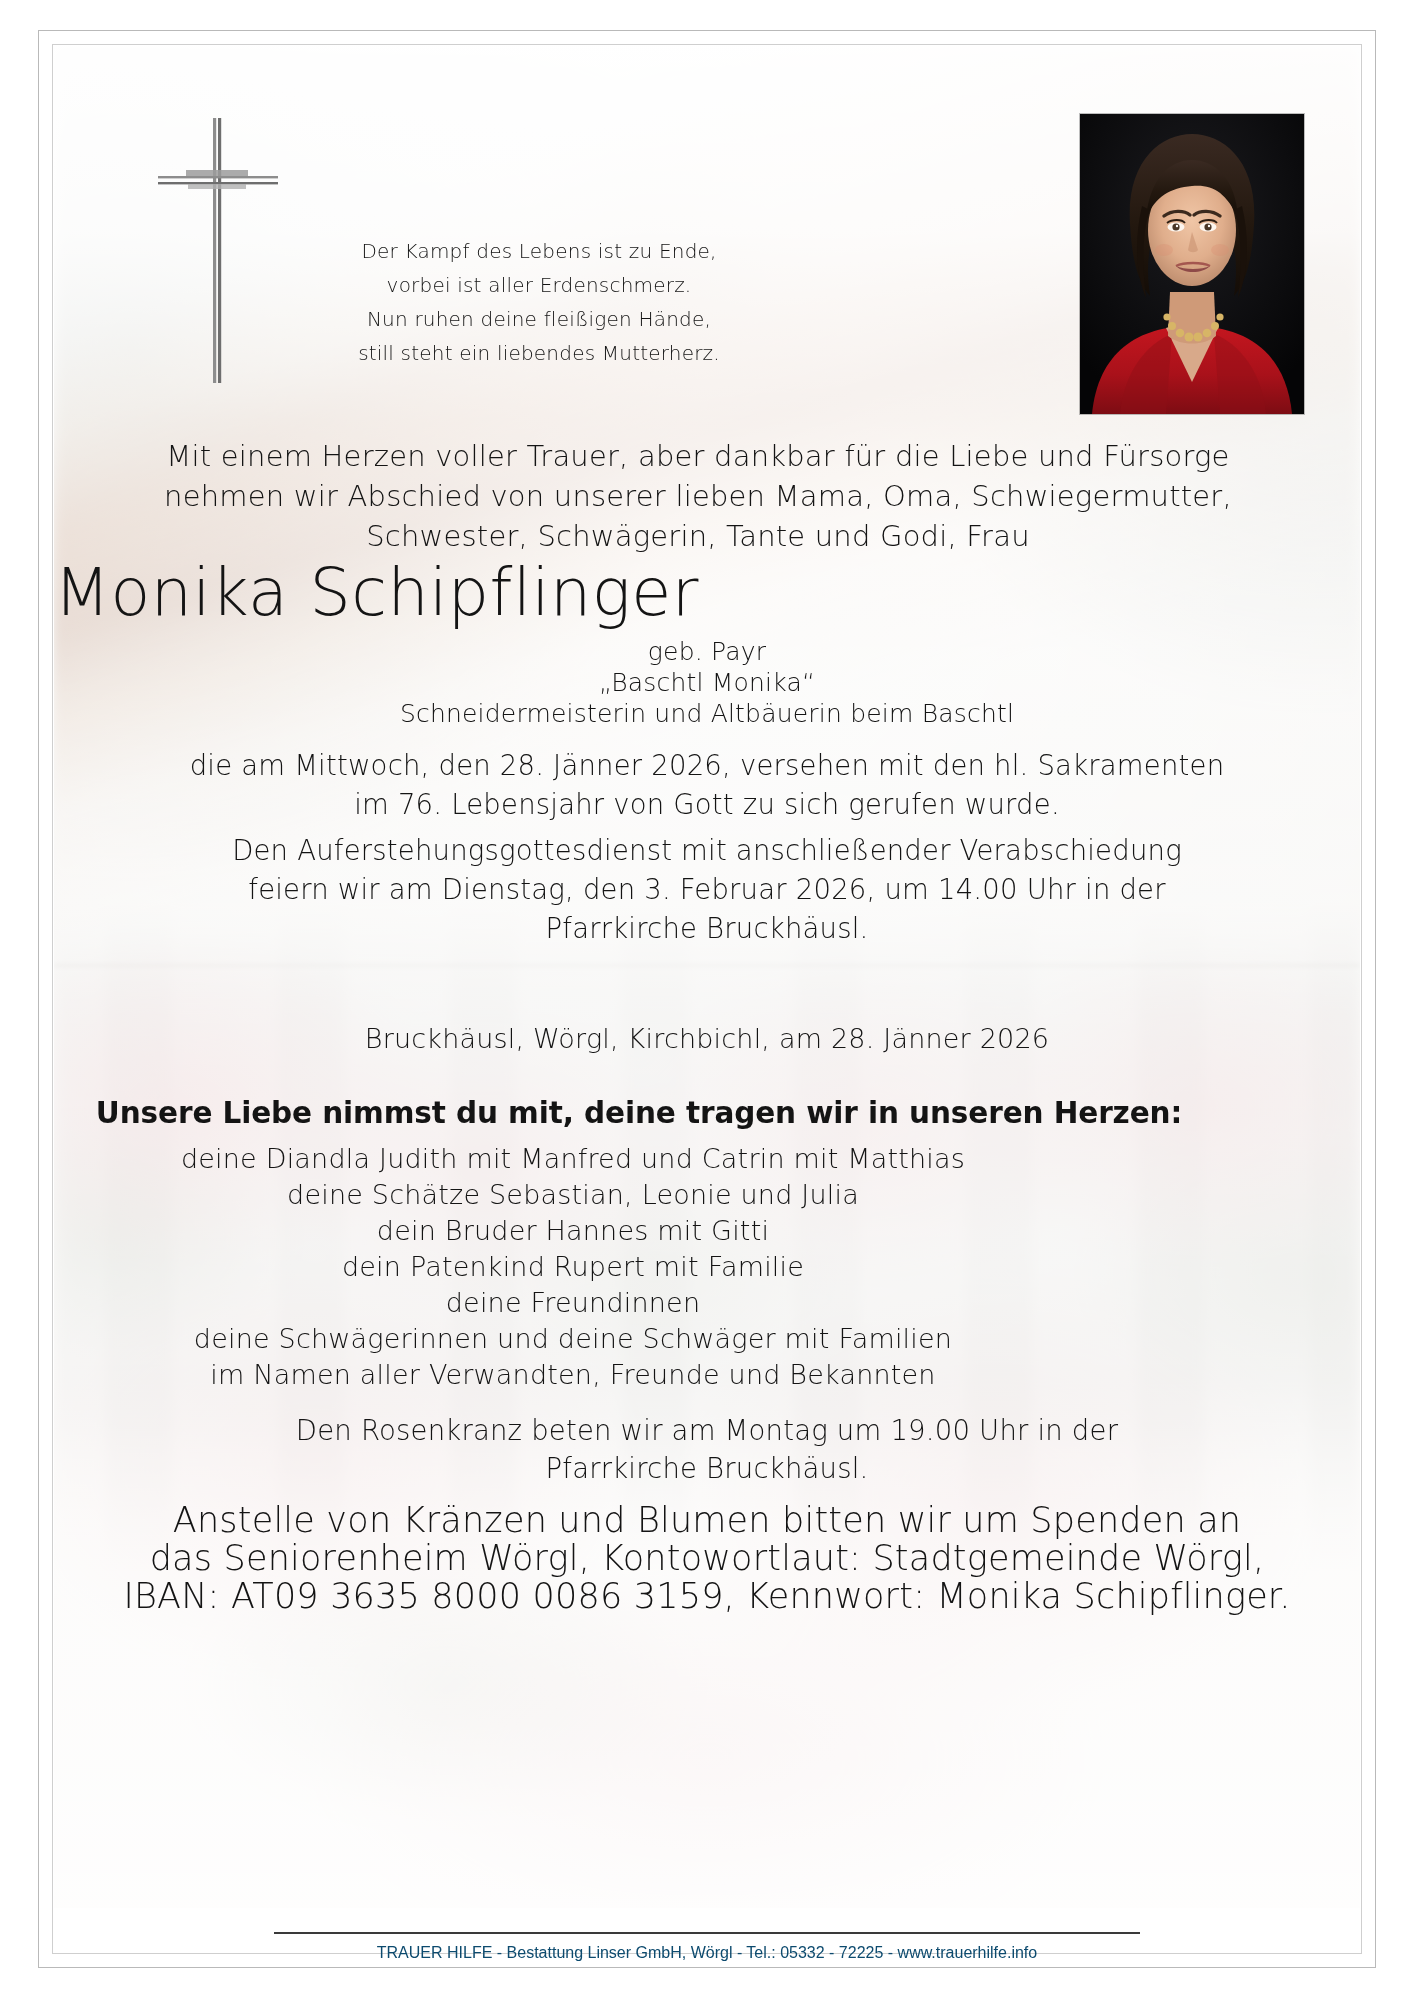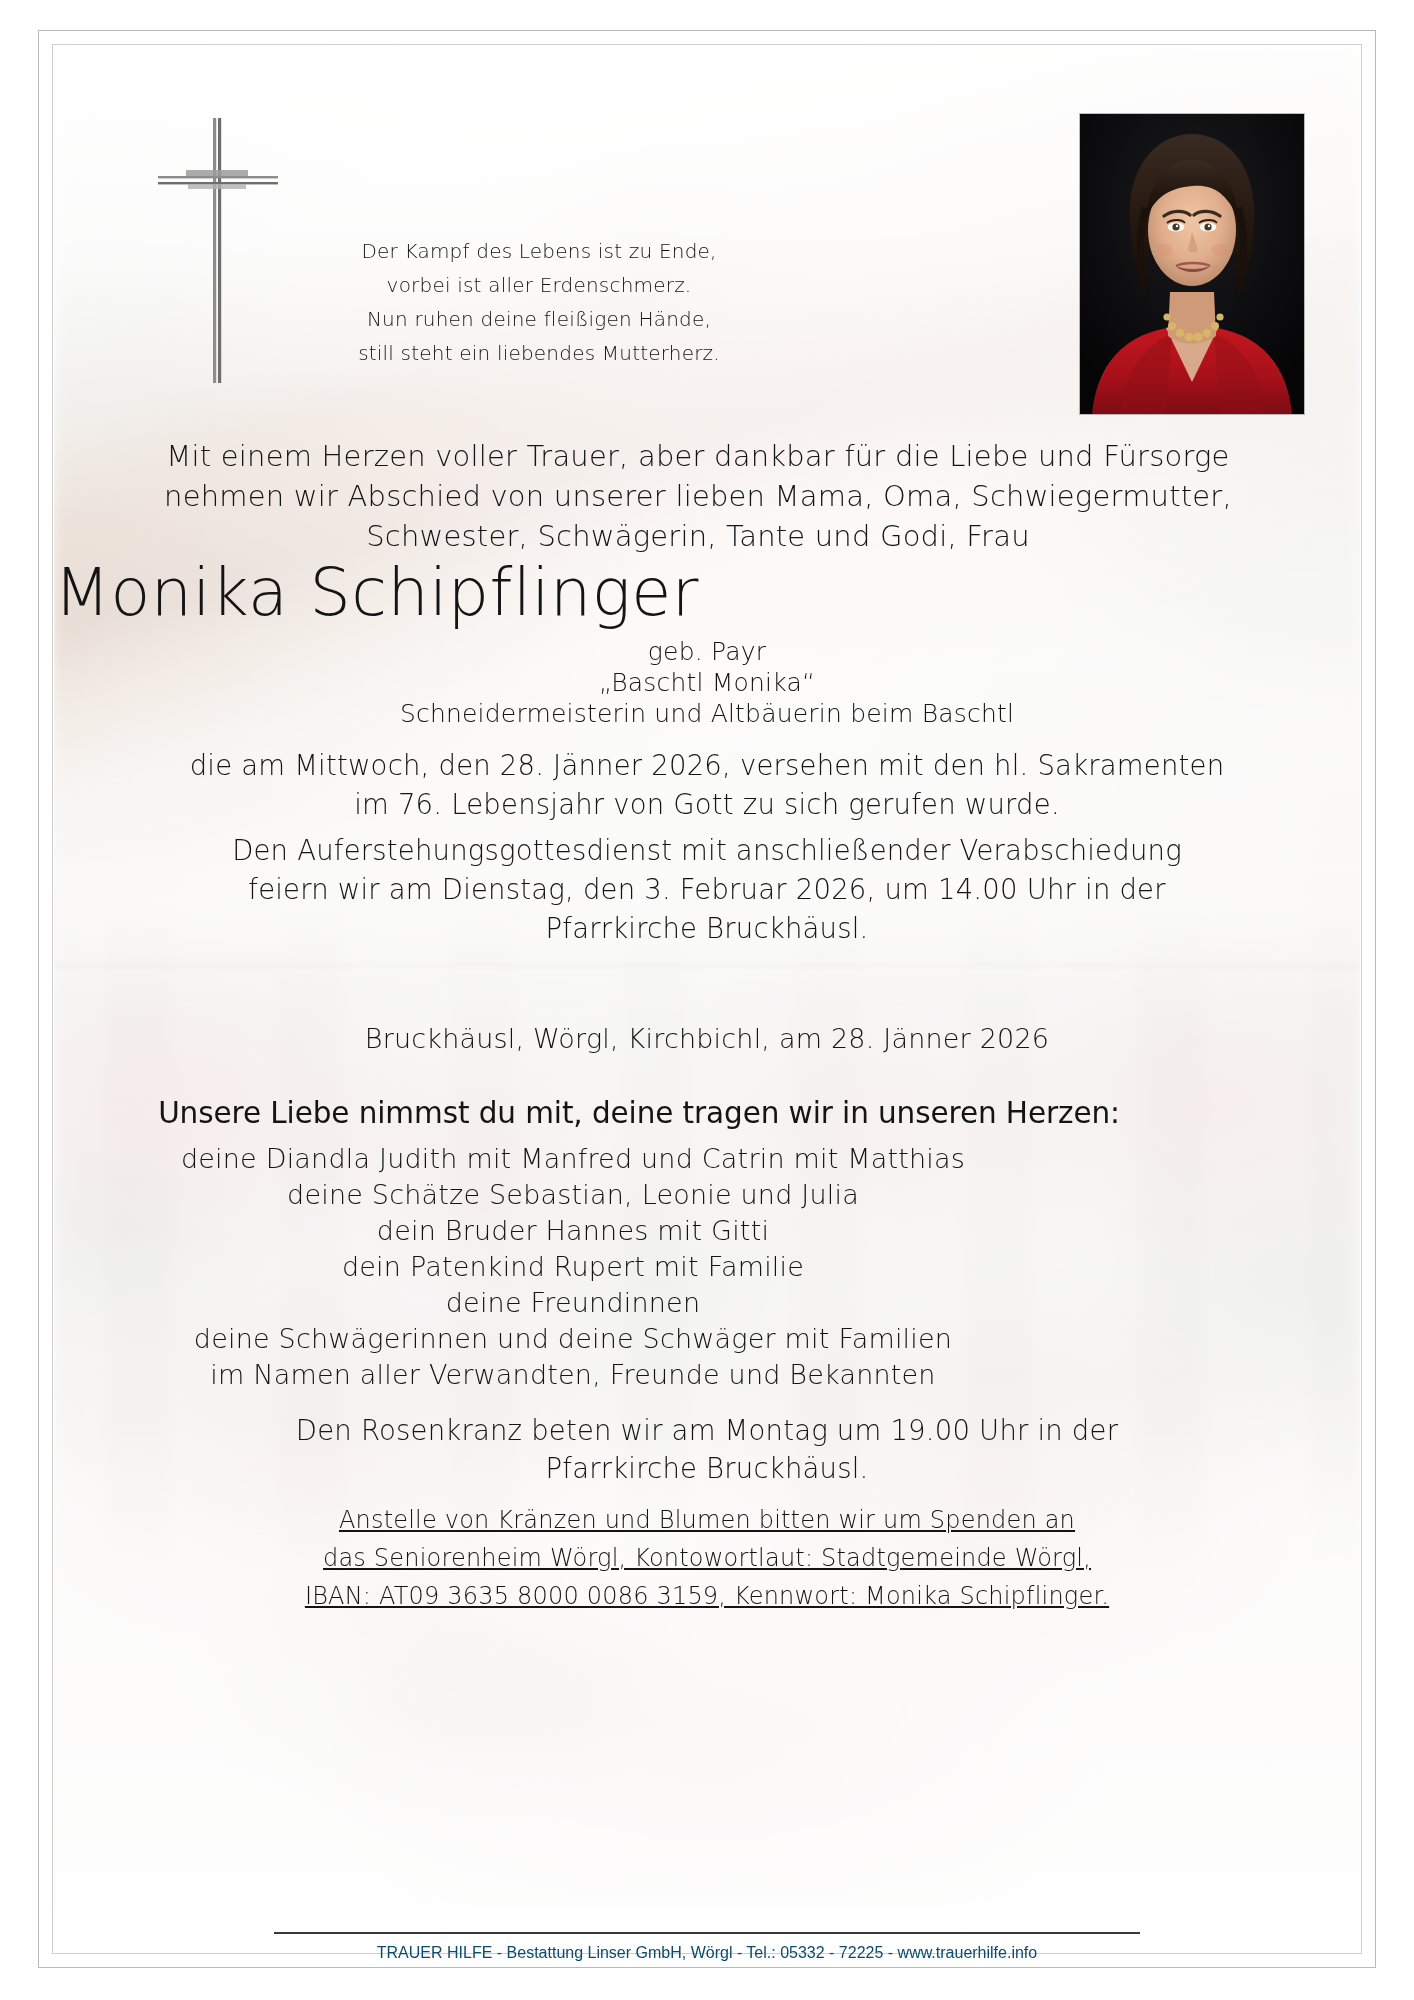--- a/index.html
+++ b/index.html
@@ -257,21 +257,21 @@
   }
 
   
   .survivors-heading {
     position: absolute;
     left: 0; top: 1048px;
     width: 1164px;
     text-align: center;
     font-size: 29.5px;
     line-height: 38px;
-    font-weight: 400;
+    font-weight: 700;
     letter-spacing: -.1px;
     padding-left: 6px;
   }
 
   .survivors {
     position: absolute;
     left: 0; top: 1095px;
     width: 1038px;
     text-align: center;
     font-size: 27px;
@@ -287,23 +287,22 @@
     font-size: 27.5px;
     line-height: 38px;
   }
 
   
   .donation {
     position: absolute;
     left: 20px; top: 1455px;
     width: 1266px;
     text-align: center;
-    font-size: 24px;
+    font-size: 35px;
     line-height: 38px;
-    text-decoration: underline;
   }
 
   
   .footer-rule {
     position: absolute;
     left: 274px; top: 1932px;
     width: 866px; height: 0;
     border-top: 2px solid #3a3a3a;
     z-index: 3;
   }

